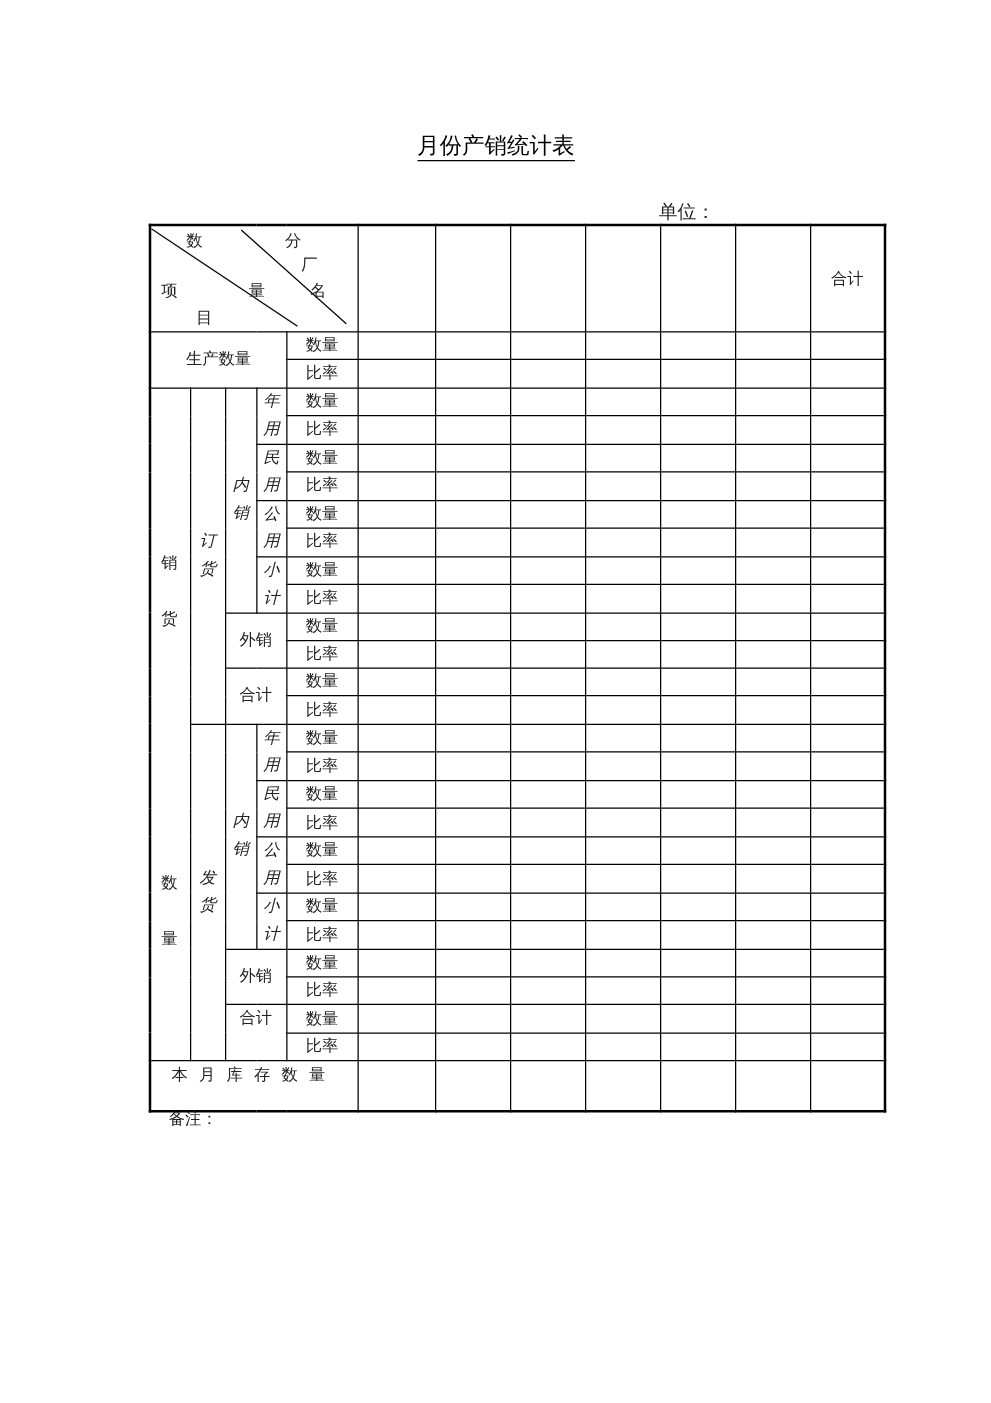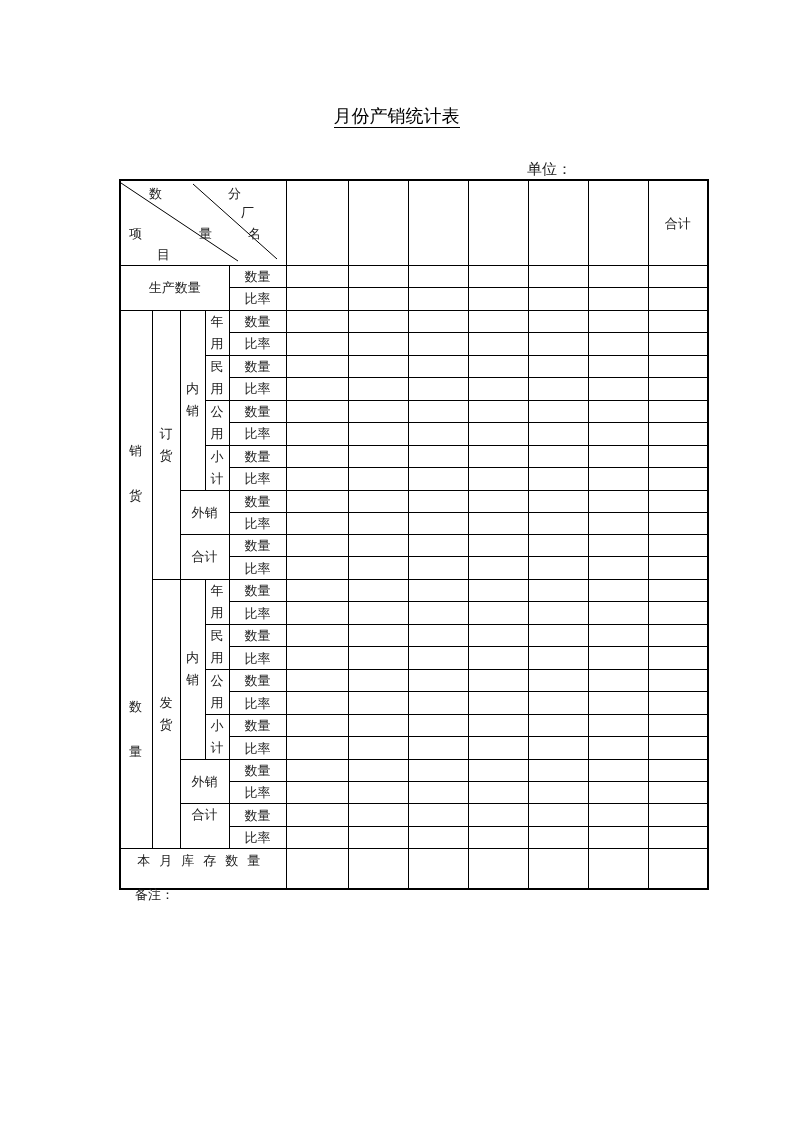--- a/index.html
+++ b/index.html
@@ -7,21 +7,21 @@
          font-family: "DejaVu Serif", "Liberation Serif", serif; color: #222; }
   .title { position: absolute; left: 0; width: 793px; top: 104px; text-align: center;
            font-family: "DejaVu Sans", "Liberation Sans", sans-serif; font-size: 18px; color: #000; }
   .title span { border-bottom: 1.5px solid #000; padding-bottom: 1px; }
   .unit { position: absolute; left: 527px; top: 160px; font-size: 15px; }
   .note { position: absolute; left: 135px; top: 886px; font-size: 13px; }
   table.grid { position: absolute; left: 119px; top: 179px; border-collapse: collapse;
                border: 2.5px solid #000; table-layout: fixed; }
   table.grid td { border: 1px solid #000; padding: 0; text-align: center; vertical-align: middle;
                   font-size: 13px; line-height: 1; }
-  .vtext { display: inline-block; width: 1em; line-height: 22px; word-break: break-all; }
+  .vtext { display: inline-block; width: 1em; line-height: 22px; word-break: break-all; font-style: italic; }
   .hdr-cell { position: relative; height: 84px; }
   .hdr-cell svg { position: absolute; left: 0; top: 0; }
   .hdr-cell .lbl { position: absolute; font-size: 13px; }
   .spaced { letter-spacing: 9px; }
   tr.r td { height: 21.3px; }
   tr.last td { height: 34px; margin-left: 40px; }
 </style>
 </head>
 <body>
 

